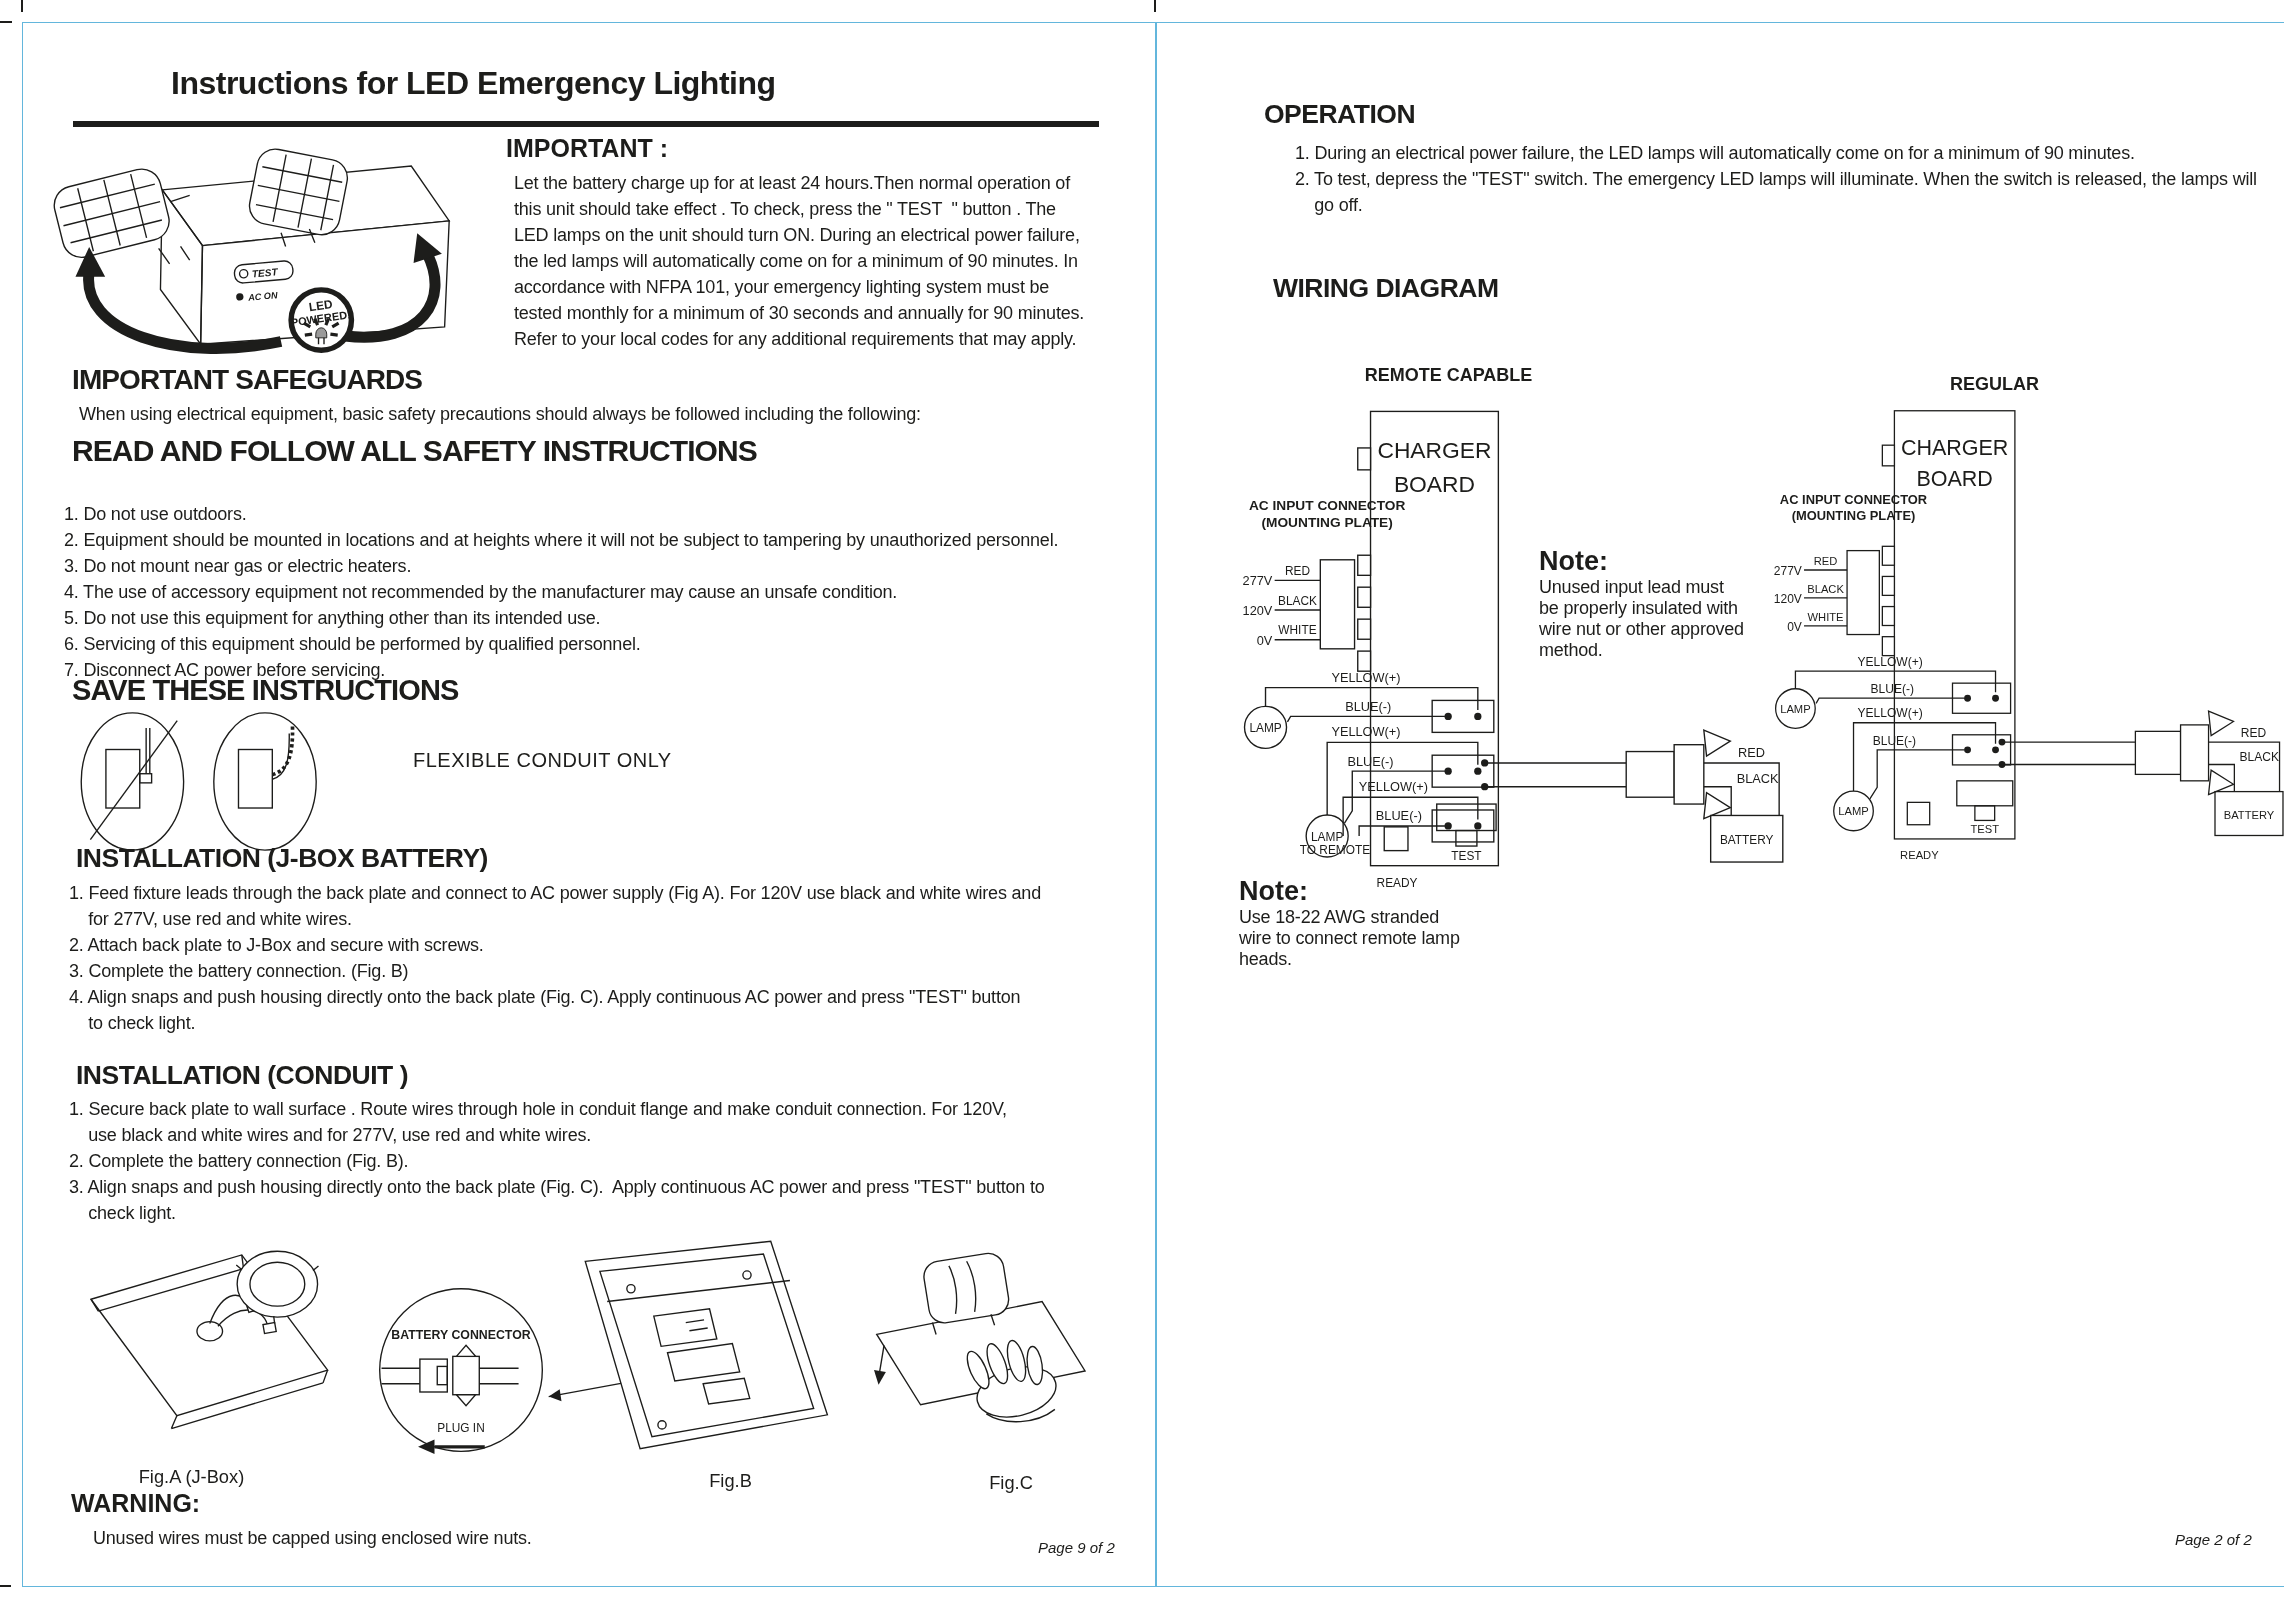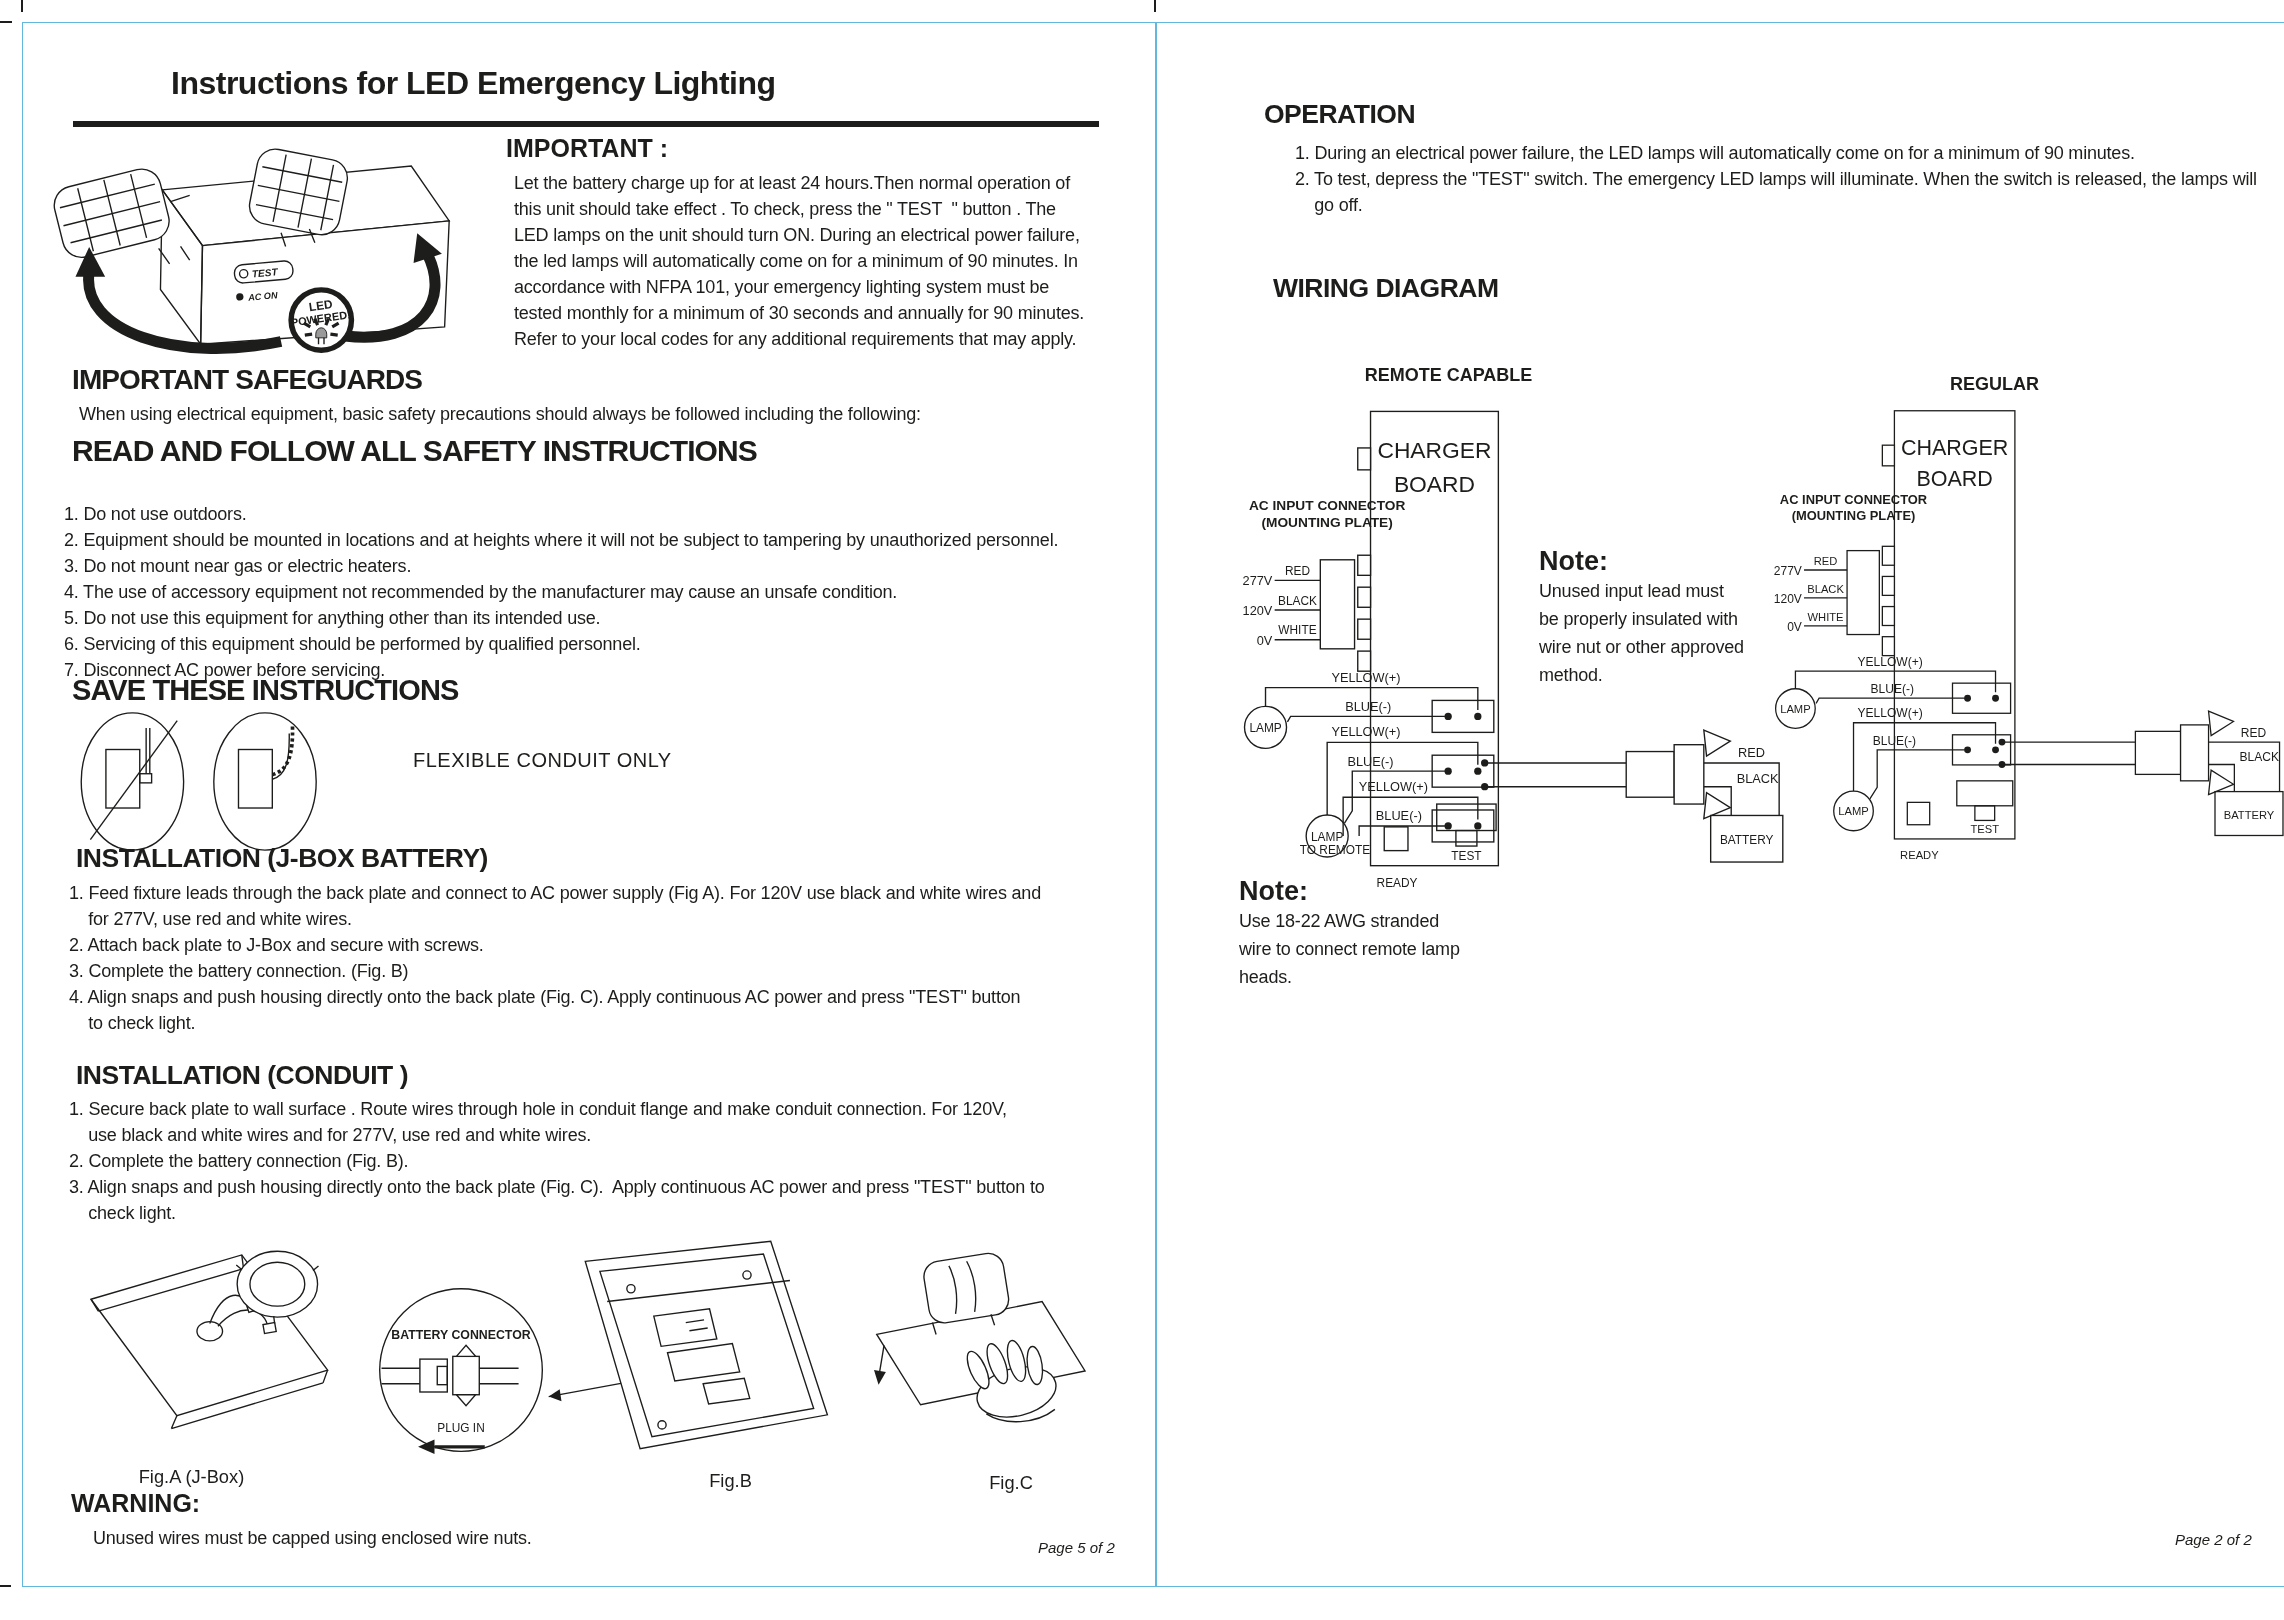--- a/index.html
+++ b/index.html
@@ -14,21 +14,21 @@
   .rule{position:absolute;background:#1d1d1b;}
   .h-big{font-size:29px;font-weight:bold;letter-spacing:-0.9px;white-space:nowrap;}
   .h-med{font-size:26.5px;font-weight:bold;letter-spacing:-0.5px;white-space:nowrap;}
   .h-imp{font-size:25px;font-weight:bold;white-space:nowrap;}
   .body-t{font-size:18px;line-height:26px;letter-spacing:-0.2px;}
   .pre{white-space:pre-wrap;}
   .fco{font-size:20px;letter-spacing:0.5px;white-space:nowrap;}
   .pagenum{font-size:15px;font-style:italic;white-space:nowrap;}
   .wd-title{font-size:18px;font-weight:bold;white-space:nowrap;}
   .note-h{font-size:27px;font-weight:bold;}
-  .note-b{font-size:18px;line-height:28px;white-space:pre-line;letter-spacing:-0.2px;}
+  .note-b{font-size:18px;line-height:21px;white-space:pre-line;letter-spacing:-0.2px;}
   svg{position:absolute;overflow:visible;}
   svg text{font-family:"Liberation Sans", sans-serif;fill:#1d1d1b;}
   .ln{stroke:#1d1d1b;stroke-width:3;fill:none;}
   .lnf{stroke:#1d1d1b;stroke-width:3;fill:#ffffff;}
   .dot{fill:#1d1d1b;stroke:none;}
   .blk{fill:#1d1d1b;stroke:none;}
 </style>
 </head>
 <body>
 
@@ -214,21 +214,21 @@
       <g>
         <line class="ln" x1="1806" y1="246" x2="1796" y2="306" stroke-width="5"></line>
         <polygon class="blk" points="1784,300 1810,304 1794,332"></polygon>
       </g>
       <text x="2084" y="560" font-size="40" text-anchor="middle">Fig.C</text>
     </g>
   </svg>
 
   <div class="abs h-imp" style="left:71px;top:1489px;">WARNING:</div>
   <div class="abs body-t" style="left:93px;top:1525px;width:1005px;">Unused wires must be capped using enclosed wire nuts.</div>
-  <div class="abs pagenum" style="left:1038px;top:1539px;">Page 5 of 2</div>
+  <div class="abs pagenum" style="left:1038px;top:1539px;">Page 9 of 2</div>
 
   <div class="abs h-med" style="left:1264px;top:99px;">OPERATION</div>
   <div class="abs body-t pre" style="left:1270px;top:140px;width:1005px;margin-left:25px;">1. During an electrical power failure, the LED lamps will automatically come on for a minimum of 90 minutes.
 2. To test, depress the "TEST" switch. The emergency LED lamps will illuminate. When the switch is released, the lamps will
     go off.</div>
 
   <div class="abs h-med" style="left:1273px;top:273px;">WIRING  DIAGRAM</div>
 
   <div class="abs wd-title" style="left:1325px;top:365px;width:247px;text-align:center;">REMOTE CAPABLE</div>
   <div class="abs wd-title" style="left:1887px;top:374px;width:215px;text-align:center;">REGULAR</div>

